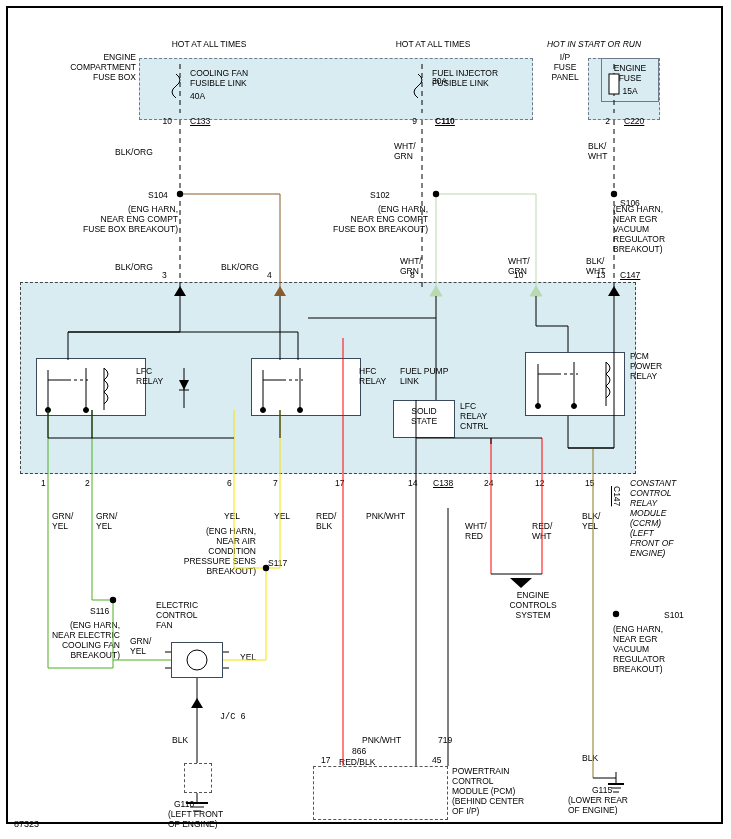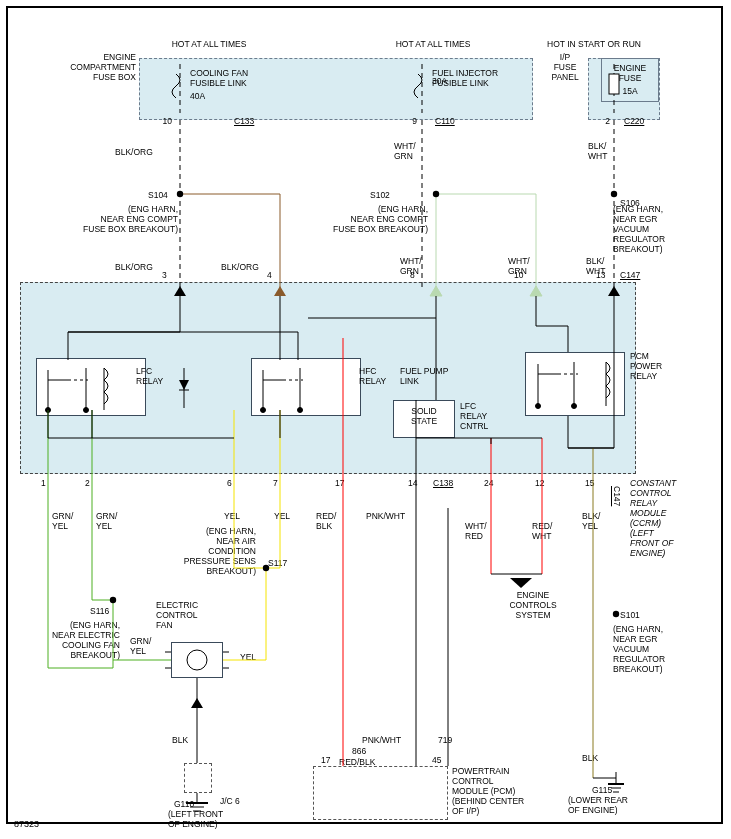--- a/index.html
+++ b/index.html
@@ -29,40 +29,40 @@
 
     <div class="lbl r" style="left:58px;top:44px;width:70px;">ENGINE
 COMPARTMENT
 FUSE BOX</div>
     <div class="lbl c" style="left:536px;top:44px;width:42px;">I/P
 FUSE
 PANEL</div>
 
     <div class="lbl c" style="left:131px;top:31px;width:140px;">HOT AT ALL TIMES</div>
     <div class="lbl c" style="left:355px;top:31px;width:140px;">HOT AT ALL TIMES</div>
-    <div class="lbl c" style="left:516px;top:31px;width:140px;">HOT IN START OR RUN</div>
+    <div class="lbl c" style="left:516px;top:31px;width:140px;font-style:italic;">HOT IN START OR RUN</div>
 
     <div class="lbl" style="left:182px;top:60px;">COOLING FAN
 FUSIBLE LINK</div>
     <div class="lbl" style="left:182px;top:83px;">40A</div>
 
     <div class="lbl" style="left:424px;top:60px;">FUEL INJECTOR
 FUSIBLE LINK</div>
     <div class="lbl" style="left:424px;top:68px;text-align:center;">30A</div>
 
     <div class="box fill" style="left:593px;top:50px;width:58px;height:44px;border-style:solid;border-color:#6b7b8c;"></div>
     <div class="lbl c" style="left:596px;top:55px;width:52px;">ENGINE
 FUSE</div>
     <div class="lbl c" style="left:596px;top:78px;width:52px;">15A</div>
 
     <div class="lbl r" style="left:140px;top:108px;width:24px;">10</div>
-    <div class="lbl" style="left:182px;top:108px;text-decoration:underline;margin-left:44px;">C133</div>
+    <div class="lbl" style="left:182px;top:108px;text-decoration:underline;">C133</div>
 
     <div class="lbl r" style="left:385px;top:108px;width:24px;">9</div>
-    <div class="lbl" style="left:427px;top:108px;text-decoration:underline;">C110</div>
+    <div class="lbl" style="left:427px;top:108px;text-decoration:underline;font-weight:bold;">C110</div>
 
     <div class="lbl r" style="left:578px;top:108px;width:24px;">2</div>
     <div class="lbl" style="left:616px;top:108px;text-decoration:underline;">C220</div>
 
     <div class="box dashbox" style="left:12px;top:274px;width:616px;height:192px;"></div>
 
     <div class="box whitebox" style="left:28px;top:350px;width:110px;height:58px;"></div>
     <div class="lbl" style="left:128px;top:358px;">LFC
 RELAY</div>
 
@@ -136,21 +136,21 @@
 CONDITION
 PRESSURE SENS
 BREAKOUT)</div>
 
     <div class="lbl" style="left:82px;top:598px;">S116</div>
     <div class="lbl r" style="left:24px;top:612px;width:88px;">(ENG HARN,
 NEAR ELECTRIC
 COOLING FAN
 BREAKOUT)</div>
 
-    <div class="lbl" style="left:612px;top:602px;">S101</div>
+    <div class="lbl" style="left:612px;top:602px;padding-left:44px;">S101</div>
     <div class="lbl" style="left:605px;top:616px;">(ENG HARN,
 NEAR EGR
 VACUUM
 REGULATOR
 BREAKOUT)</div>
 
     <div class="lbl" style="left:107px;top:139px;">BLK/ORG</div>
     <div class="lbl" style="left:386px;top:133px;">WHT/
 GRN</div>
     <div class="lbl" style="left:580px;top:133px;">BLK/
@@ -188,21 +188,21 @@
     <div class="lbl" style="left:430px;top:727px;">719</div>
     <div class="lbl" style="left:574px;top:745px;">BLK</div>
 
     <div class="box whitebox" style="left:163px;top:634px;width:52px;height:36px;"></div>
     <div class="lbl" style="left:148px;top:592px;">ELECTRIC
 CONTROL
 FAN</div>
     <div class="lbl c" style="left:182px;top:647px;width:14px;font-size:10px;">M</div>
 
     <div class="box dashwhite" style="left:176px;top:755px;width:28px;height:30px;"></div>
-    <div class="lbl" style="left:212px;top:788px;">J/C 6</div>
+    <div class="lbl" style="left:212px;top:704px;font-family:Liberation Mono, monospace;">J/C 6</div>
 
     <div class="lbl" style="left:166px;top:791px;">G110</div>
     <div class="lbl" style="left:160px;top:801px;">(LEFT FRONT
 OF ENGINE)</div>
 
     <div class="lbl" style="left:560px;top:777px;margin-left:24px;">G115</div>
     <div class="lbl" style="left:560px;top:787px;">(LOWER REAR
 OF ENGINE)</div>
 
     <div class="lbl c" style="left:480px;top:582px;width:90px;">ENGINE

